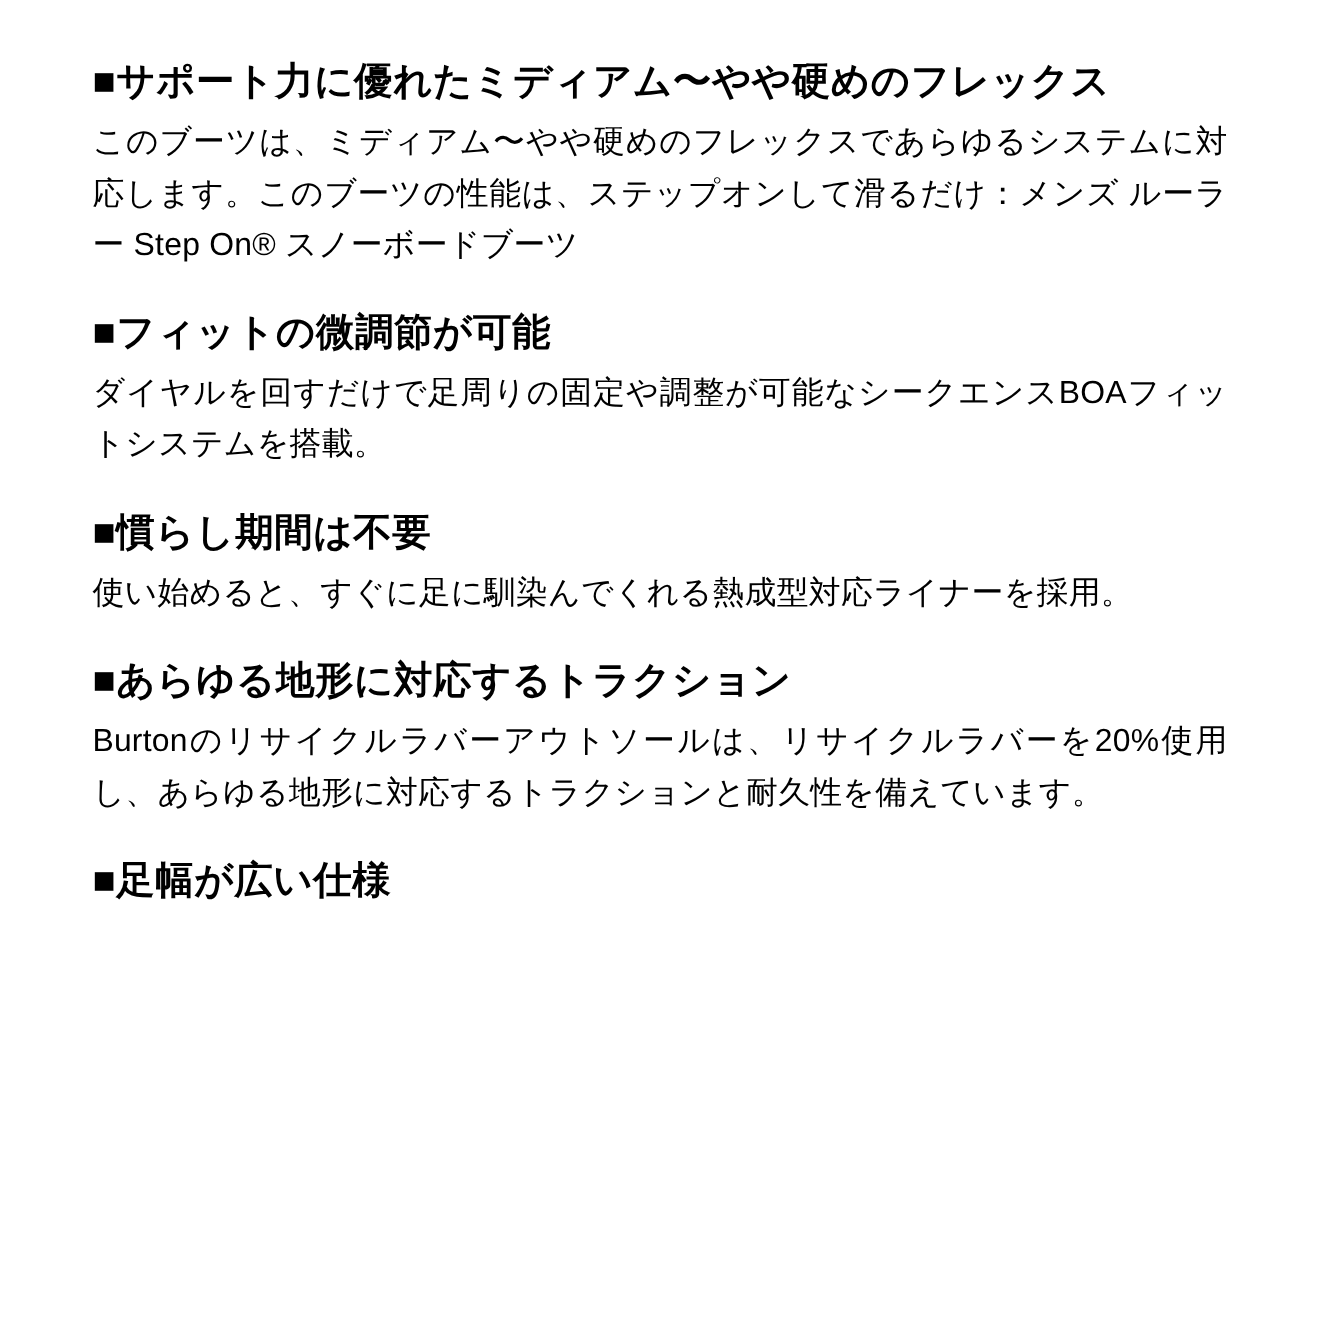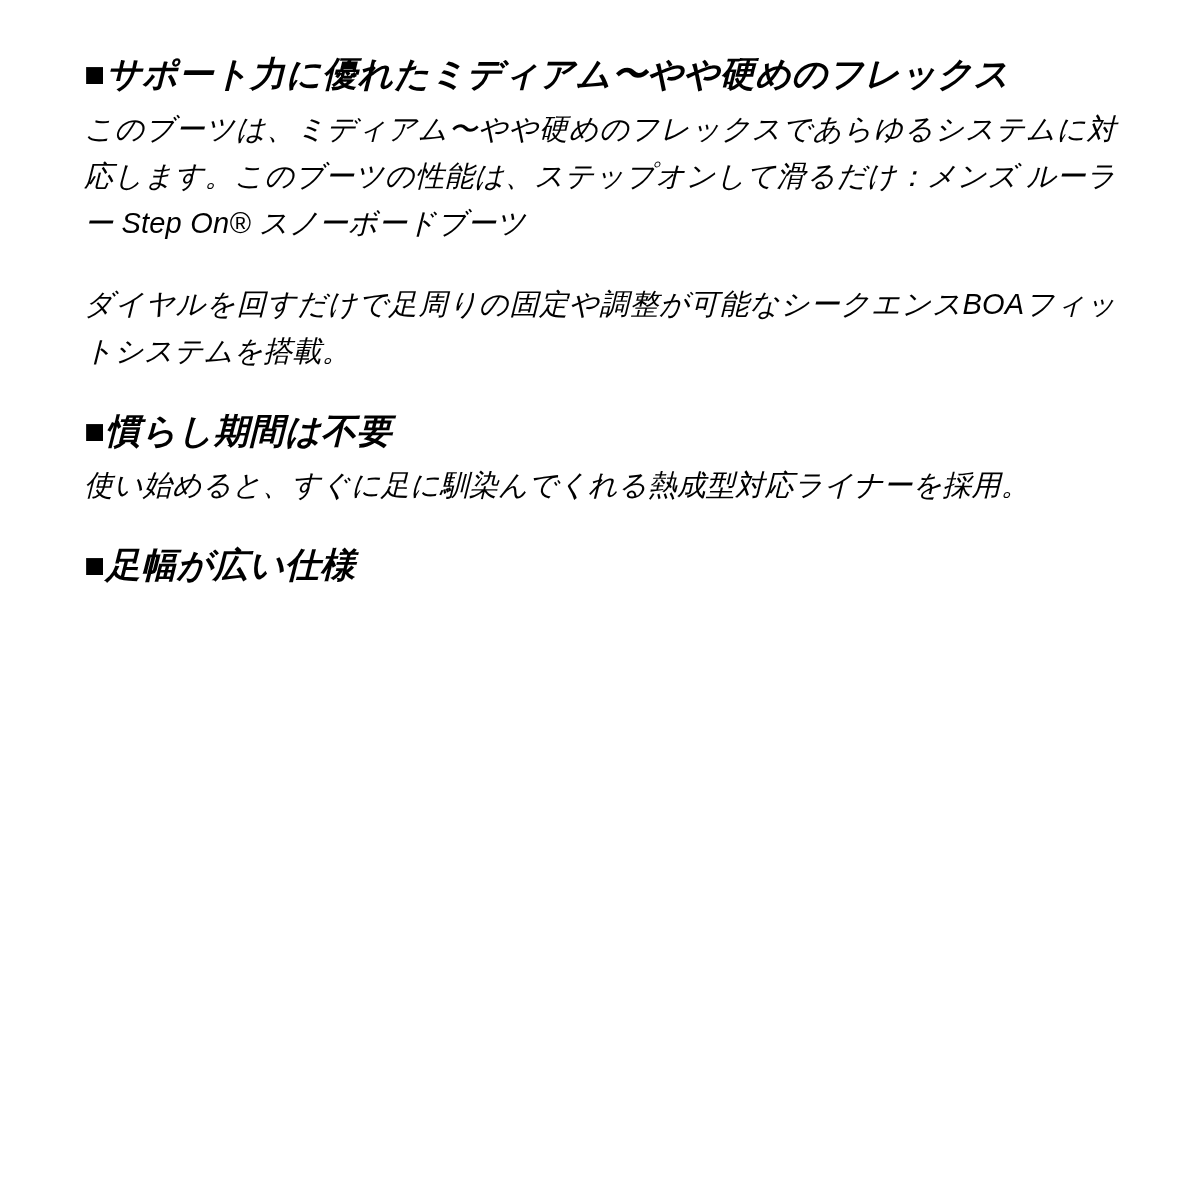--- a/index.html
+++ b/index.html
@@ -15,21 +15,20 @@
     overflow: hidden;
   }
   .page {
     box-sizing: border-box;
     width: 1200px;
     height: 1200px;
     padding: 52px 84px 0 84px;
   }
   .section {
     margin-bottom: 34px;
-    font-style: italic;
   }
   .section.last {
     margin-bottom: 16px;
   }
   .sec-heading {
     font-size: 35px;
     font-weight: bold;
     line-height: 1.25;
     letter-spacing: 0.5px;
     margin: 0 0 10px 0;
@@ -47,27 +46,32 @@
 <body>
 
 <div class="page">
 
   <div class="section">
     <h2 class="sec-heading">■サポート力に優れたミディアム〜やや硬めのフレックス</h2>
     <p class="sec-body">このブーツは、ミディアム〜やや硬めのフレックスであらゆるシステムに対応します。このブーツの性能は、ステップオンして滑るだけ：メンズ ルーラー Step On® スノーボードブーツ</p>
   </div>
 
   <div class="section">
+    <h2 class="sec-heading">■フィットの微調節が可能</h2>
     <p class="sec-body">ダイヤルを回すだけで足周りの固定や調整が可能なシークエンスBOAフィットシステムを搭載。</p>
   </div>
 
 
   <div class="section">
     <h2 class="sec-heading">■慣らし期間は不要</h2>
     <p class="sec-body">使い始めると、すぐに足に馴染んでくれる熱成型対応ライナーを採用。</p>
   </div>
 
+  <div class="section">
+    <h2 class="sec-heading">■あらゆる地形に対応するトラクション</h2>
+    <p class="sec-body">Burtonのリサイクルラバーアウトソールは、リサイクルラバーを20%使用し、あらゆる地形に対応するトラクションと耐久性を備えています。</p>
+  </div>
 
   <div class="section last">
     <h2 class="sec-heading">■足幅が広い仕様</h2>
   </div>
 
 </div>
 
 </body></html>

